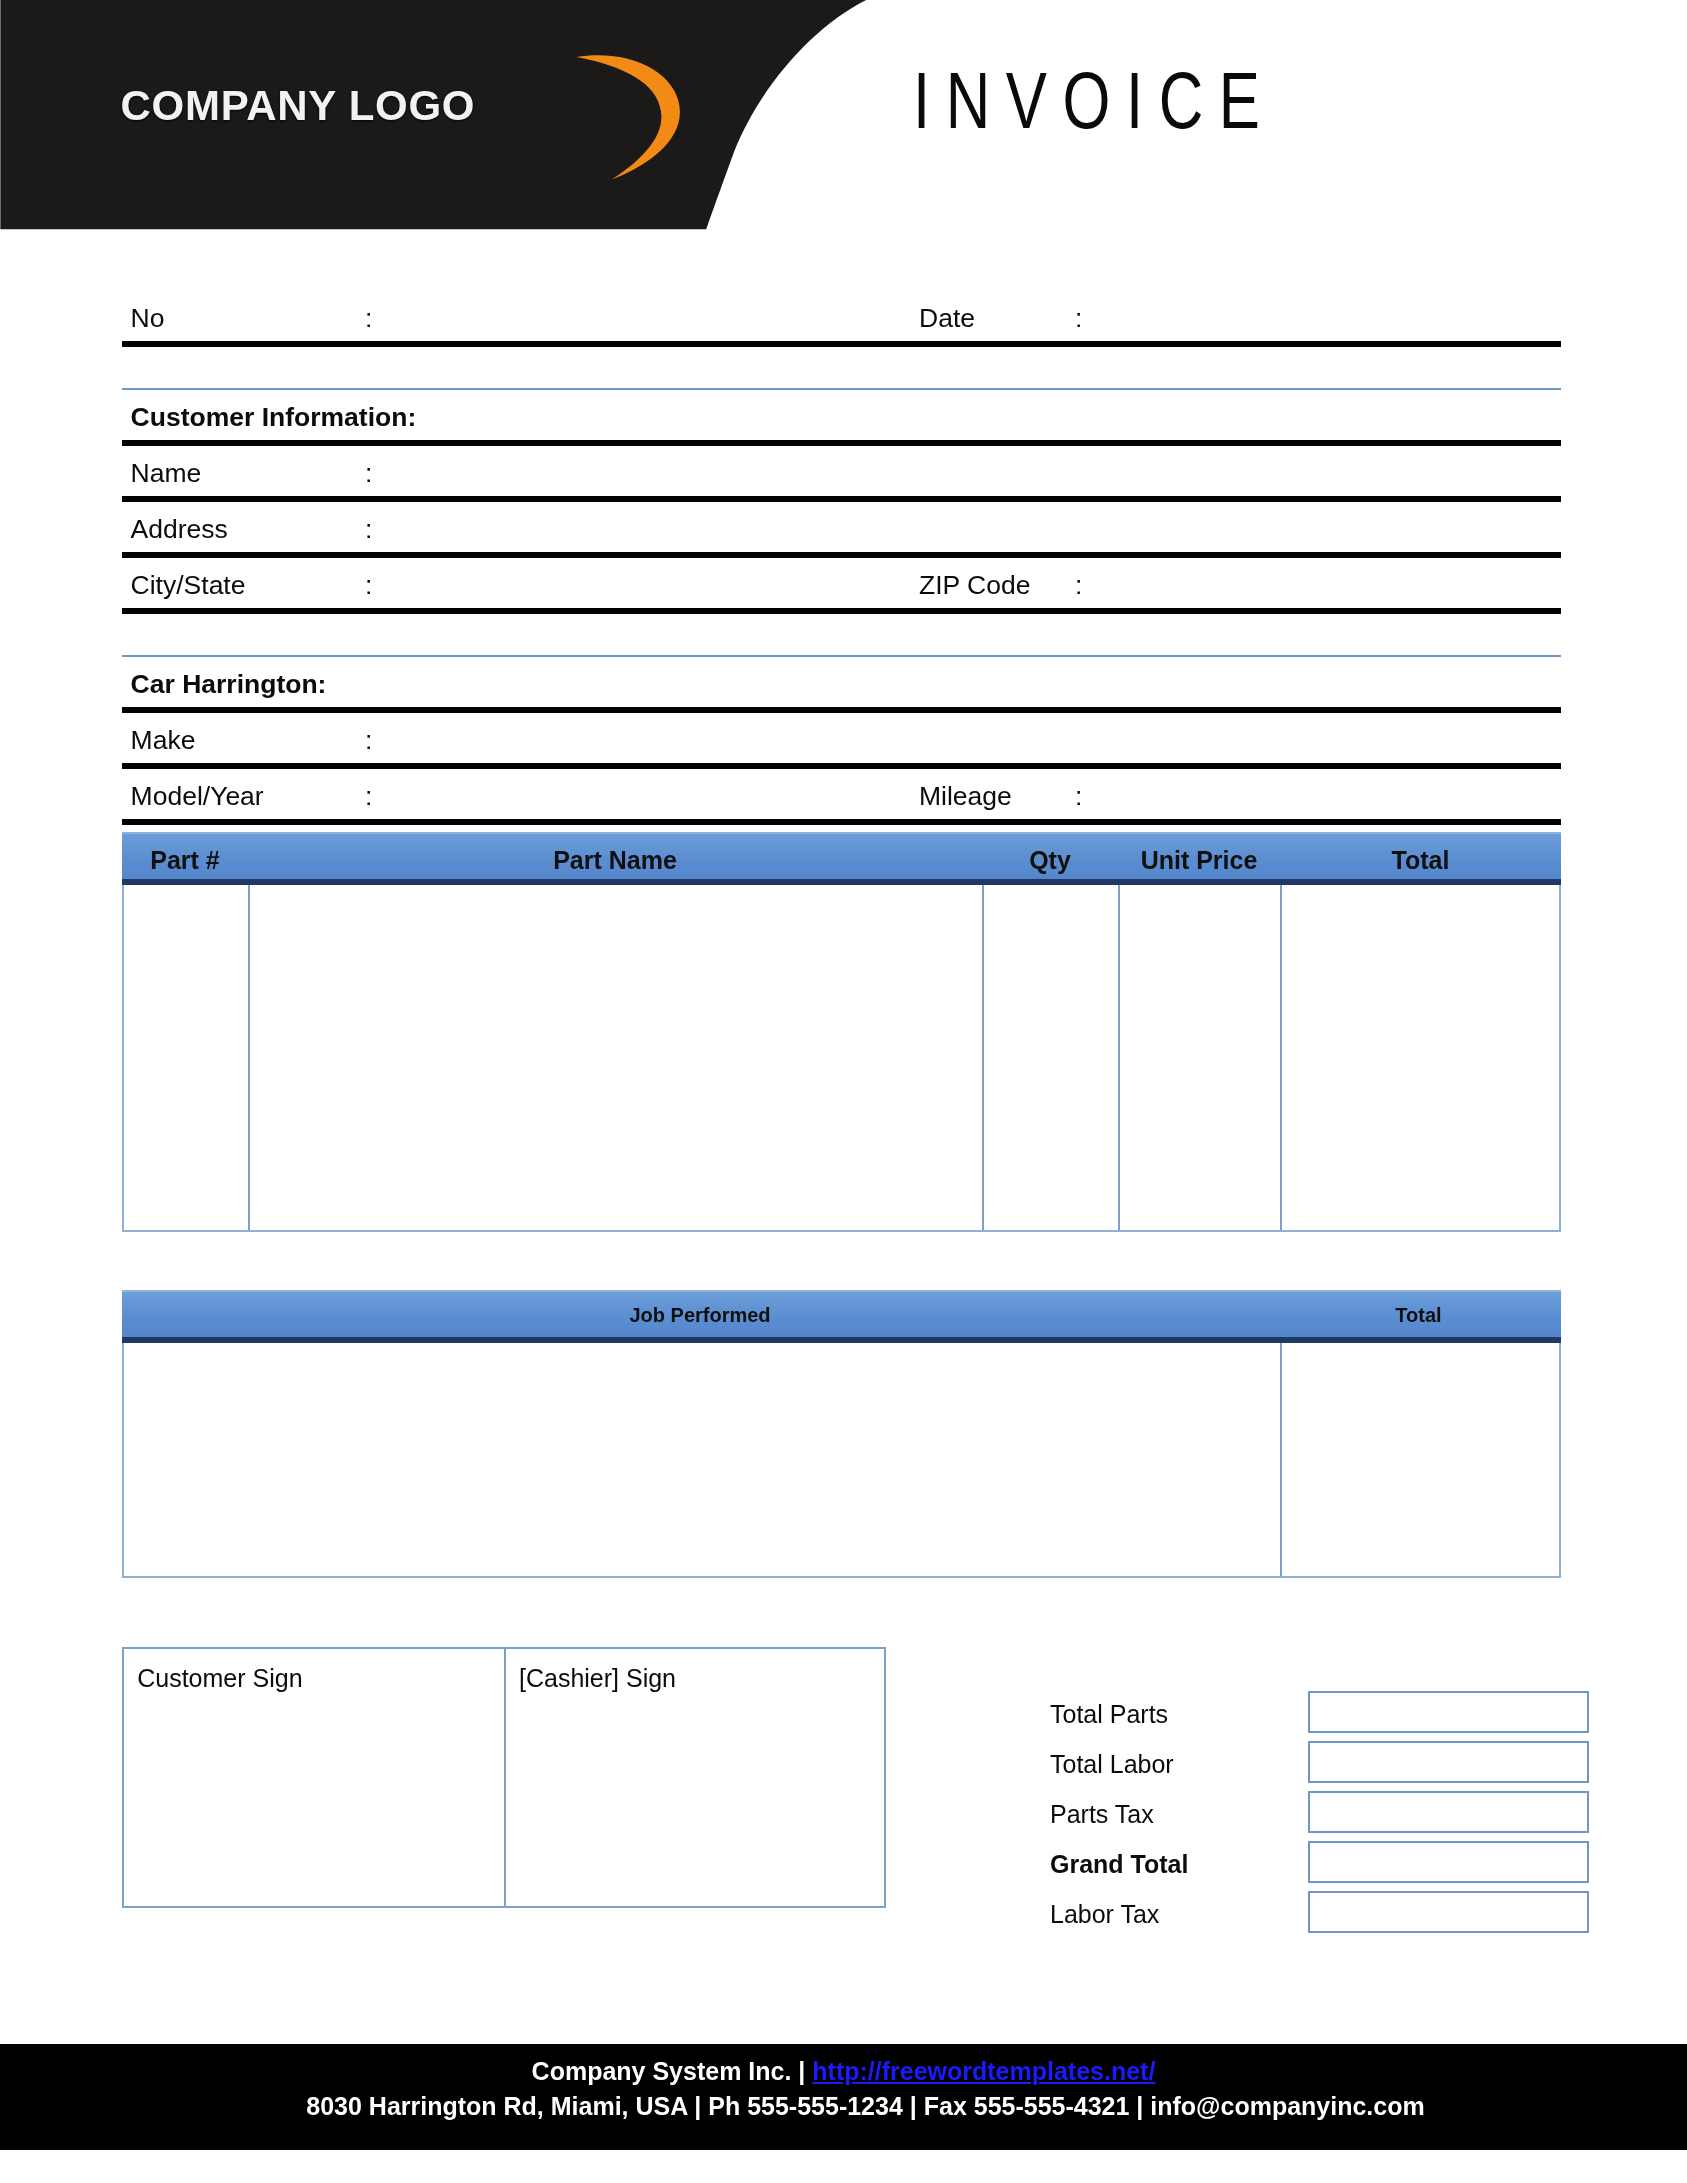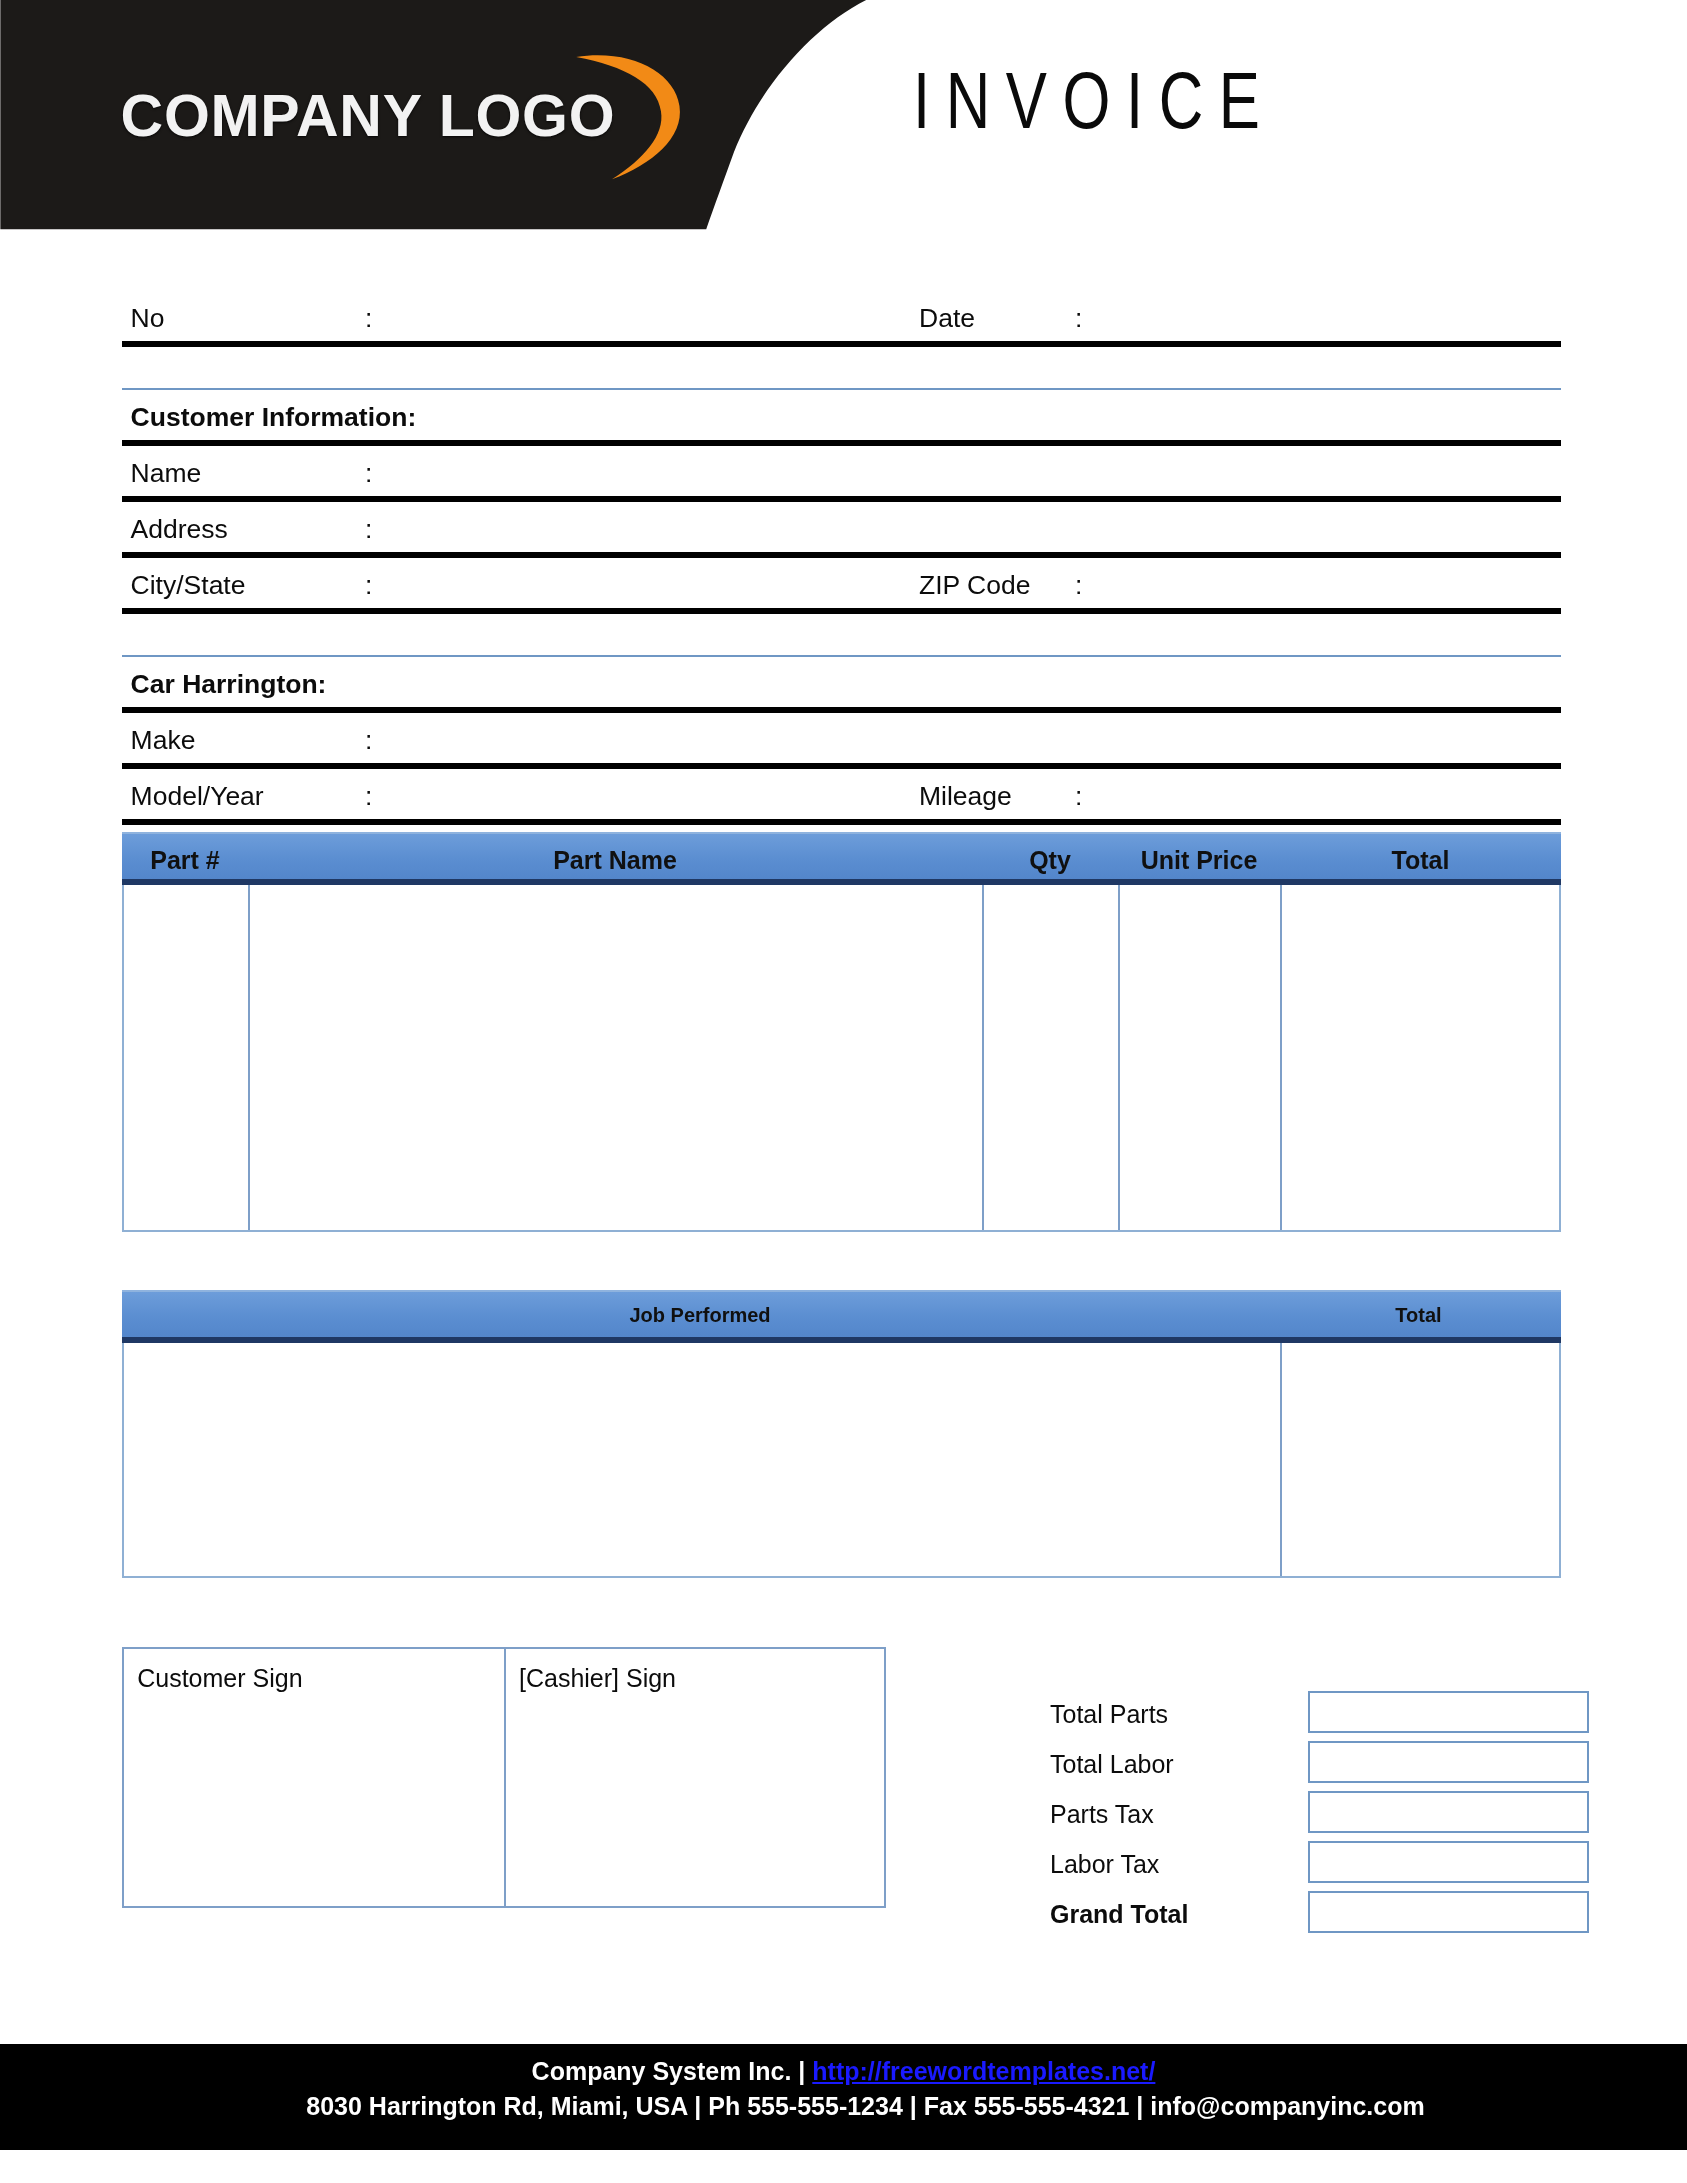--- a/index.html
+++ b/index.html
@@ -46,21 +46,21 @@
     left: 106px;
     top: 63px;
     width: 556px;
     height: 99px;
   }
   .logo-text {
     position: absolute;
     left: 14.6px;
     top: 18.5px;
     font-family: "Liberation Sans", sans-serif;
-    font-size: 59px;
+    font-size: 42px;
     font-weight: bold;
     letter-spacing: 0.7px;
     color: #f2f2f2;
     text-shadow: 0 1.3px 2.6px rgba(0,0,0,0.85);
     white-space: nowrap;
   }
   .logo-swoosh {
     position: absolute;
     left: 445px;
     top: -18.5px;
@@ -404,25 +404,25 @@
     </div>
     <div class="trow">
       <span class="tlabel">Total Labor</span>
       <span class="tbox"></span>
     </div>
     <div class="trow">
       <span class="tlabel">Parts Tax</span>
       <span class="tbox"></span>
     </div>
     <div class="trow">
+      <span class="tlabel bold">Grand Total</span>
+      <span class="tbox"></span>
+    </div>
+    <div class="trow">
       <span class="tlabel">Labor Tax</span>
-      <span class="tbox"></span>
-    </div>
-    <div class="trow">
-      <span class="tlabel bold">Grand Total</span>
       <span class="tbox"></span>
     </div>
   </div>
 
   <div id="footer">
     <div class="footer-line l1">
       <span>Company System Inc. | </span><a class="footer-link" href="#">http://freewordtemplates.net/</a>
     </div>
     <div class="footer-line l2">8030 Harrington Rd, Miami, USA | Ph 555-555-1234 | Fax 555-555-4321 | info@companyinc.com</div>
   </div>

